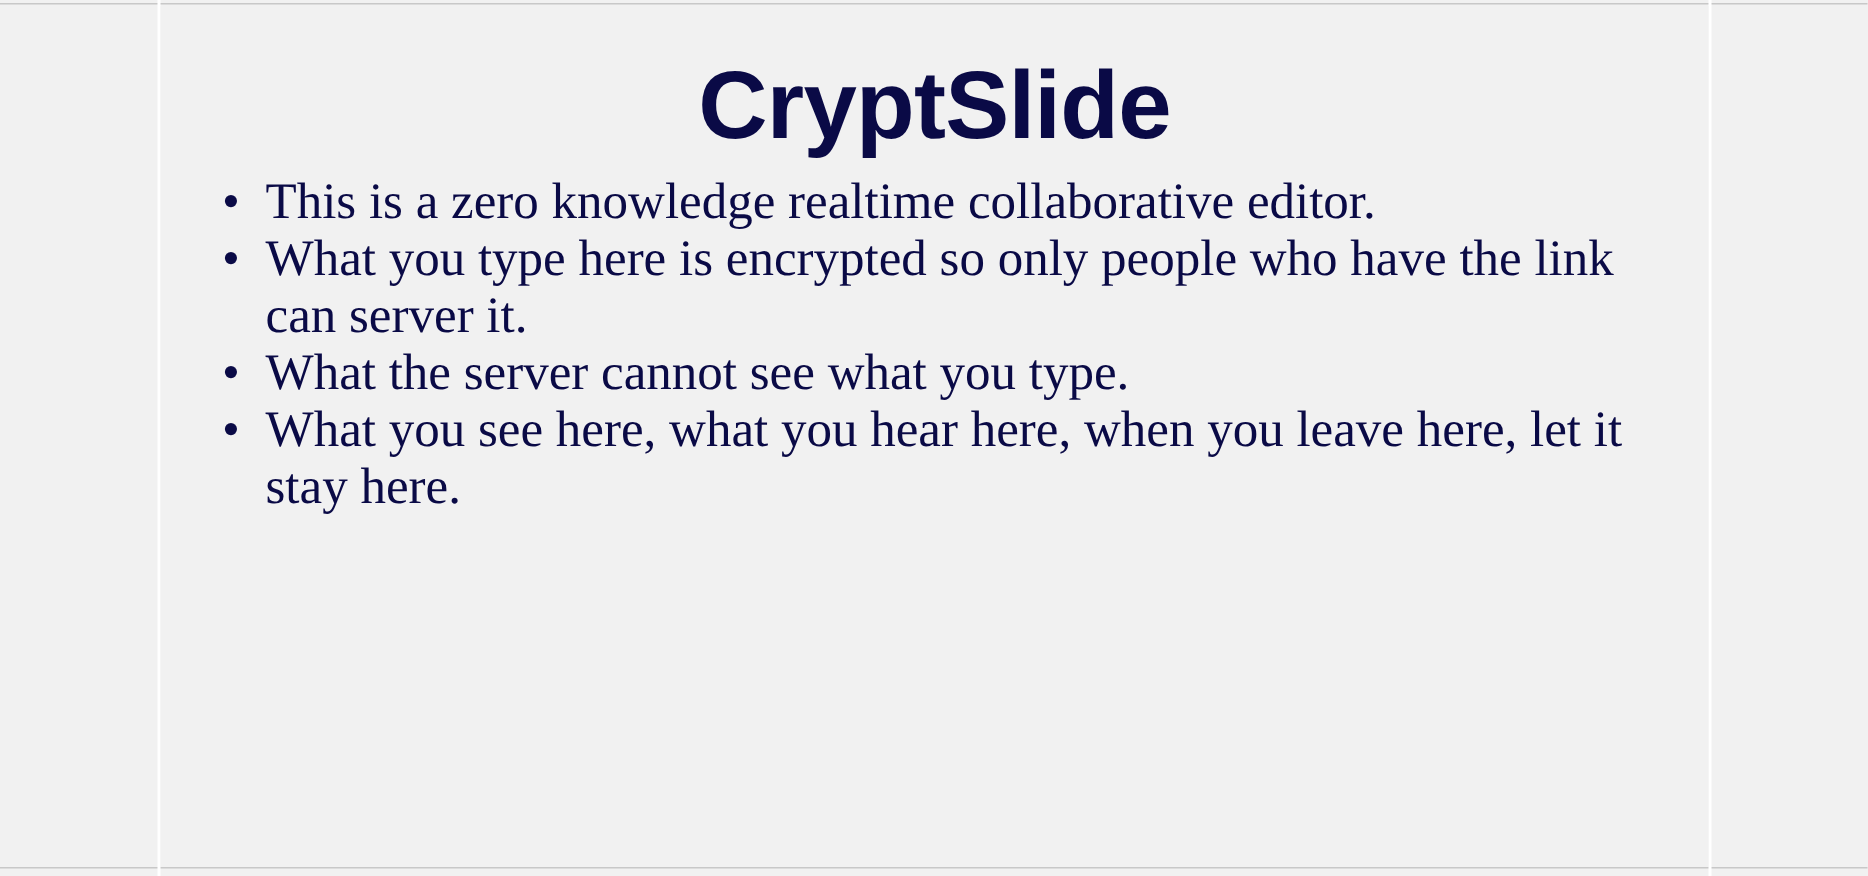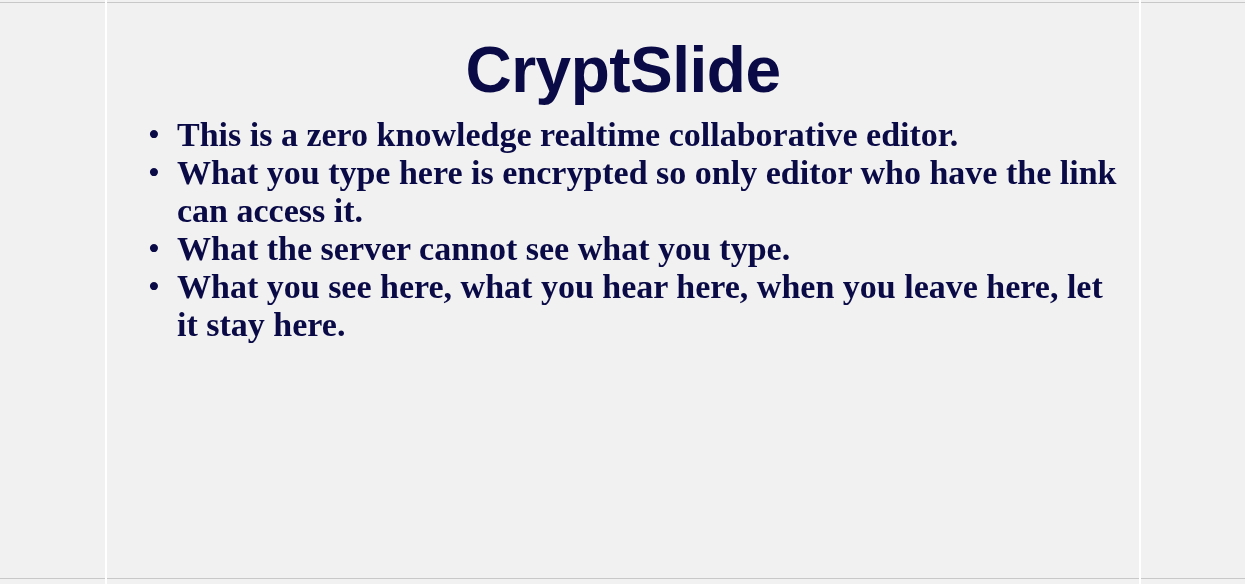--- a/index.html
+++ b/index.html
@@ -89,21 +89,20 @@
     left: 41px;
     top: 0;
     width: 14px;
     line-height: 38px;
     font-size: 34px;
     color: #0a0a46;
   }
 
   #slide-bullets .bullet-item .bullet-text {
     display: block;
-    font-weight: bold;
   }
 </style>
 </head>
 <body>
 
 <div id="app-root">
 
   <div class="edge-rule top"></div>
   <div class="edge-rule bottom"></div>
 
@@ -116,21 +115,21 @@
 
     <ul id="slide-bullets">
 
       <li class="bullet-item">
         <span class="bullet-marker">•</span>
         <span class="bullet-text">This is a zero knowledge realtime collaborative editor.</span>
       </li>
 
       <li class="bullet-item">
         <span class="bullet-marker">•</span>
-        <span class="bullet-text">What you type here is encrypted so only editor who have the link can access it.</span>
+        <span class="bullet-text">What you type here is encrypted so only people who have the link can server it.</span>
       </li>
 
       <li class="bullet-item">
         <span class="bullet-marker">•</span>
         <span class="bullet-text">What the server cannot see what you type.</span>
       </li>
 
       <li class="bullet-item">
         <span class="bullet-marker">•</span>
         <span class="bullet-text">What you see here, what you hear here, when you leave here, let it stay here.</span>

